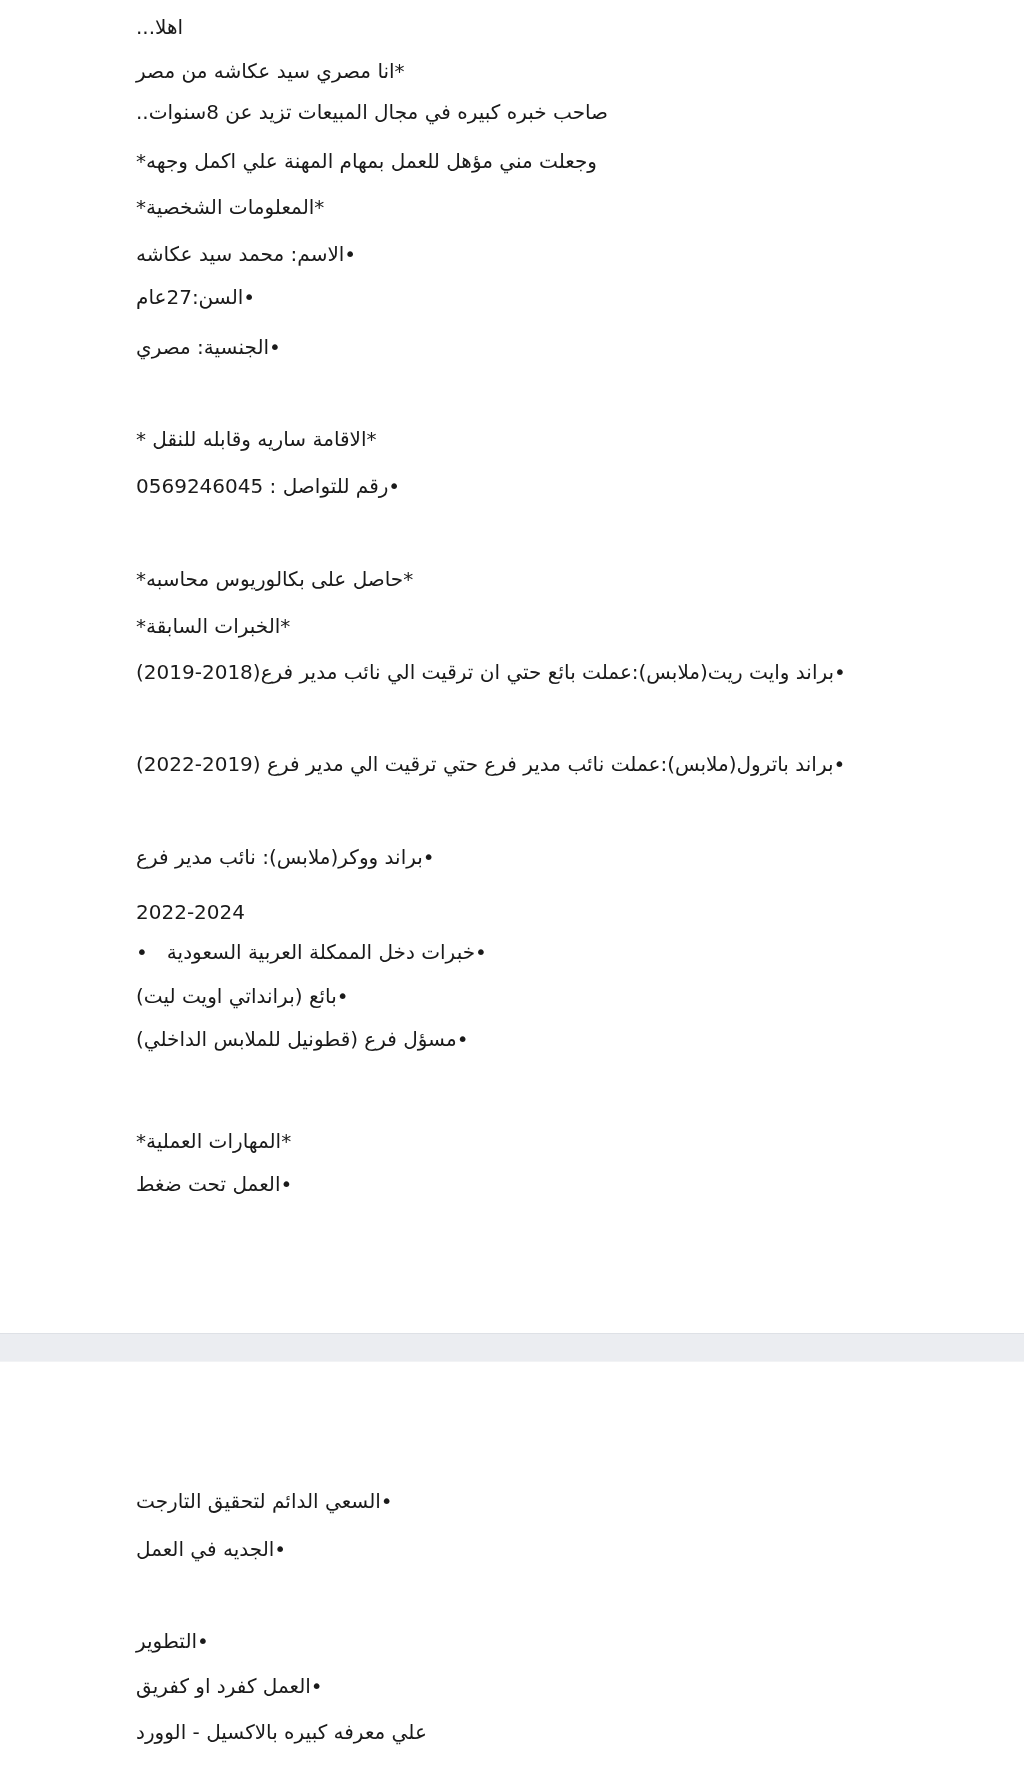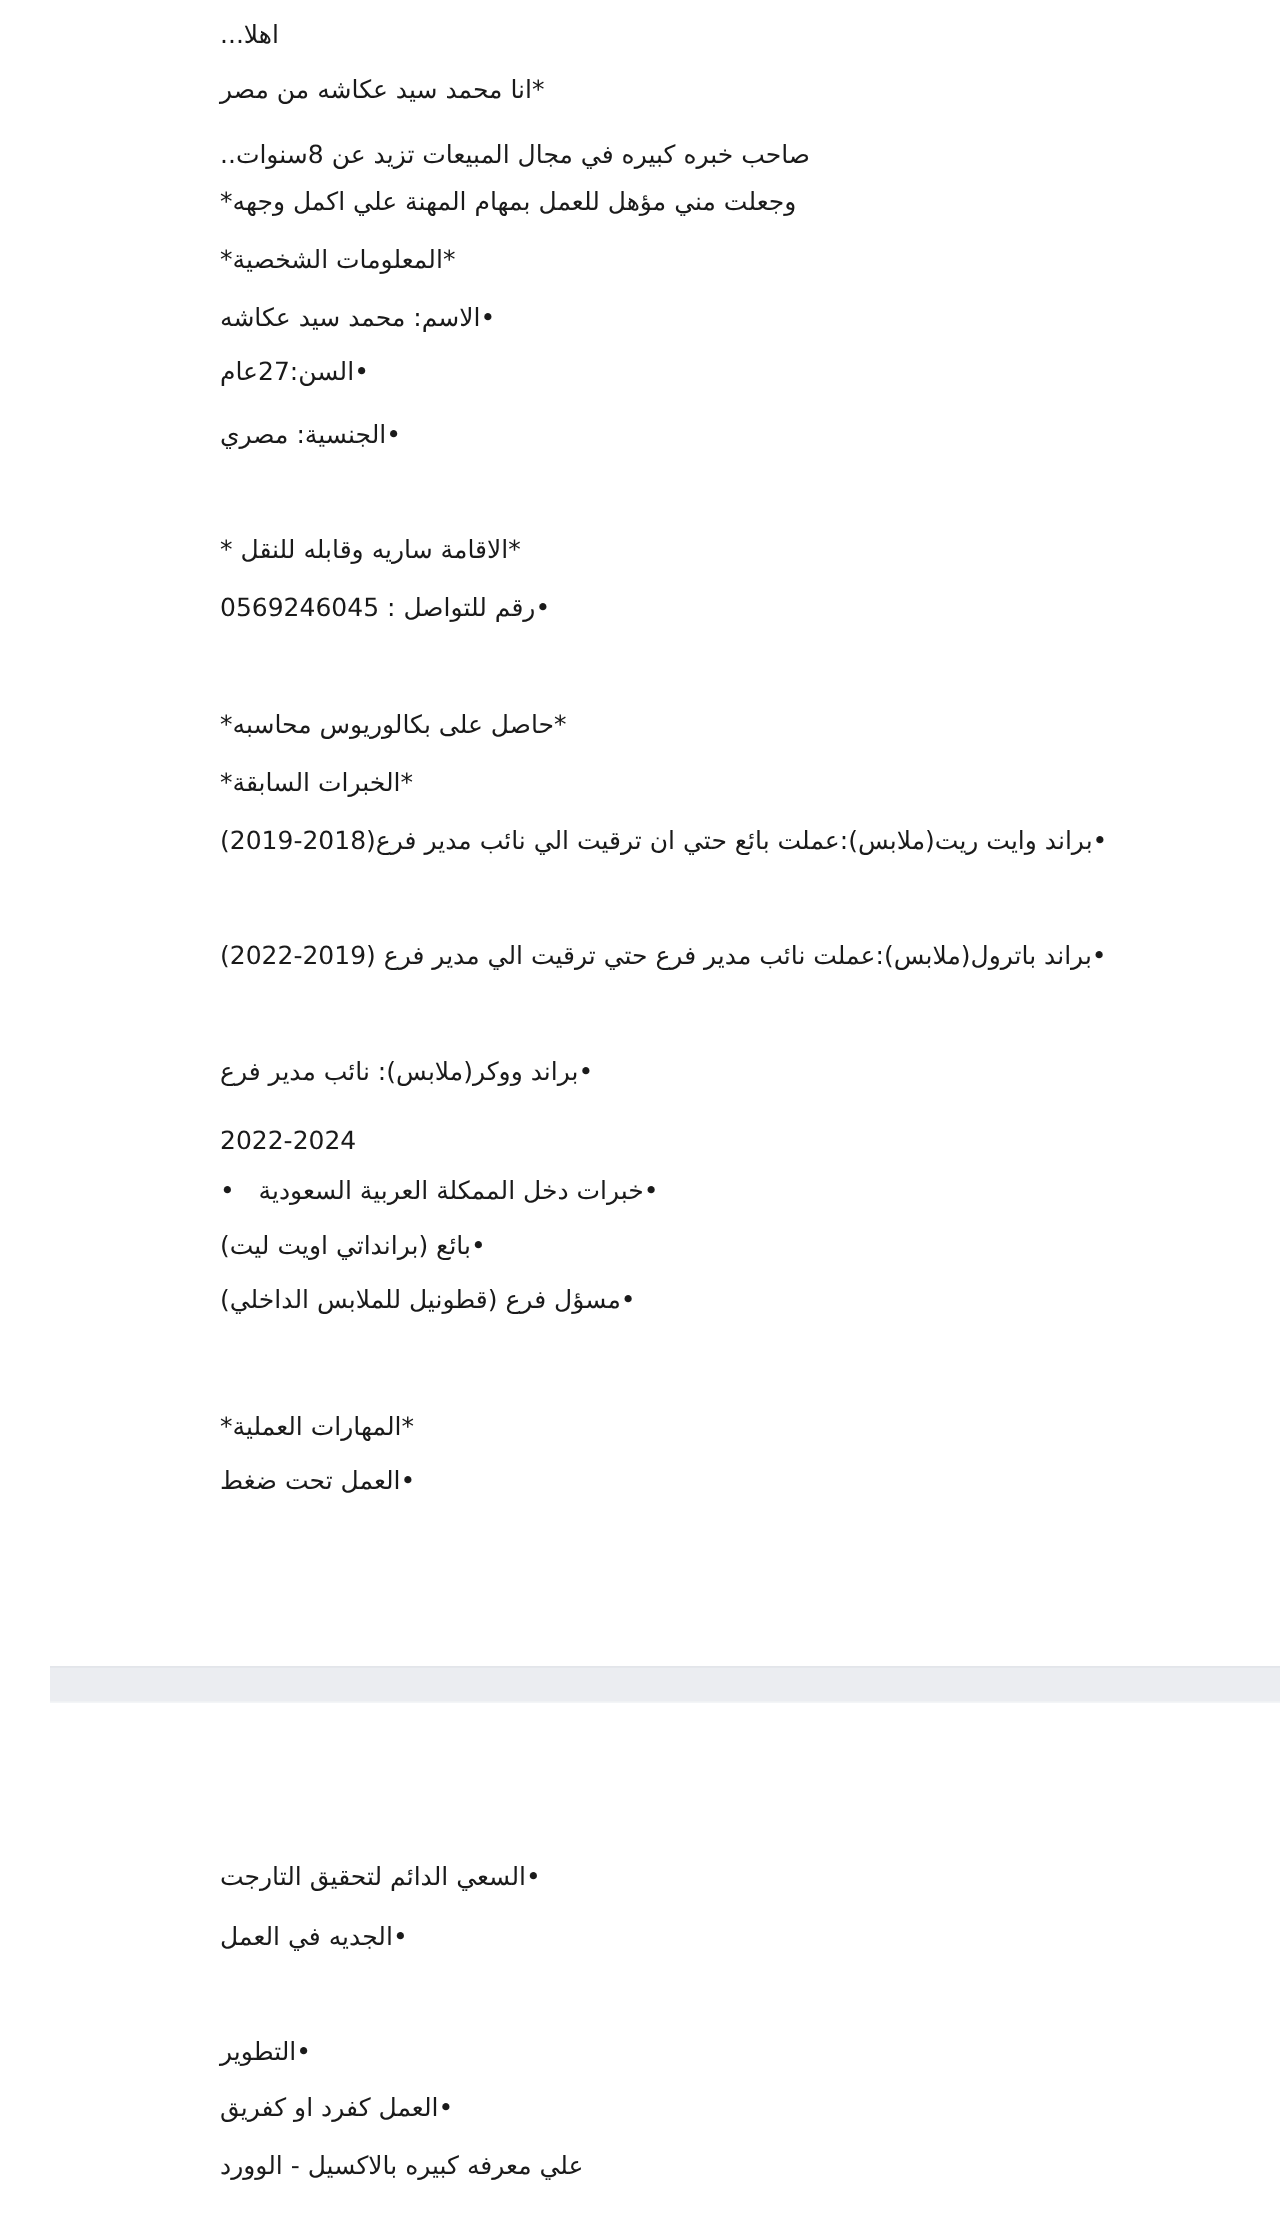--- a/index.html
+++ b/index.html
@@ -9,21 +9,20 @@
   body {
     width: 1024px;
     height: 1779px;
     position: relative;
     overflow: hidden;
     font-family: "DejaVu Sans", sans-serif;
   }
   #page {
     position: absolute;
     inset: 0;
-    margin-left: 40px;
   }
   .line {
     position: absolute;
     left: 136px;
     direction: rtl;
     text-align: left;
     white-space: pre;
     font-size: 20px;
     line-height: 30px;
     letter-spacing: 0px;
@@ -37,22 +36,22 @@
     box-sizing: border-box;
     border-top: 1px solid #dee1e6;
     border-bottom: 1px solid #f2f3f5;
   }
 </style>
 </head>
 <body style="background: rgb(255, 255, 255);">
 
 <div id="page" style="color: rgb(26, 26, 26);">
   <div class="line" style="top:12px">اهلا...</div>
-  <div class="line" style="top:56px">*انا محمد سيد عكاشه من مصر</div>
-  <div class="line" style="top:108px">صاحب خبره كبيره في مجال المبيعات تزيد عن 8سنوات..</div>
+  <div class="line" style="top:56px">*انا مصري سيد عكاشه من مصر</div>
+  <div class="line" style="top:97px">صاحب خبره كبيره في مجال المبيعات تزيد عن 8سنوات..</div>
   <div class="line" style="top:146px">وجعلت مني مؤهل للعمل بمهام المهنة علي اكمل وجهه*</div>
   <div class="line" style="top:192px">*المعلومات الشخصية*</div>
   <div class="line" style="top:239px">•الاسم: محمد سيد عكاشه</div>
   <div class="line" style="top:282px">•السن:27عام</div>
   <div class="line" style="top:332px">•الجنسية: مصري</div>
   <div class="line" style="top:424px">*الاقامة ساريه وقابله للنقل *</div>
   <div class="line" style="top:471px">•رقم للتواصل : 0569246045</div>
   <div class="line" style="top:564px">*حاصل على بكالوريوس محاسبه*</div>
   <div class="line" style="top:611px">*الخبرات السابقة*</div>
   <div class="line" style="top:657px">•براند وايت ريت(ملابس):عملت بائع حتي ان ترقيت الي نائب مدير فرع(2018-2019)</div>

